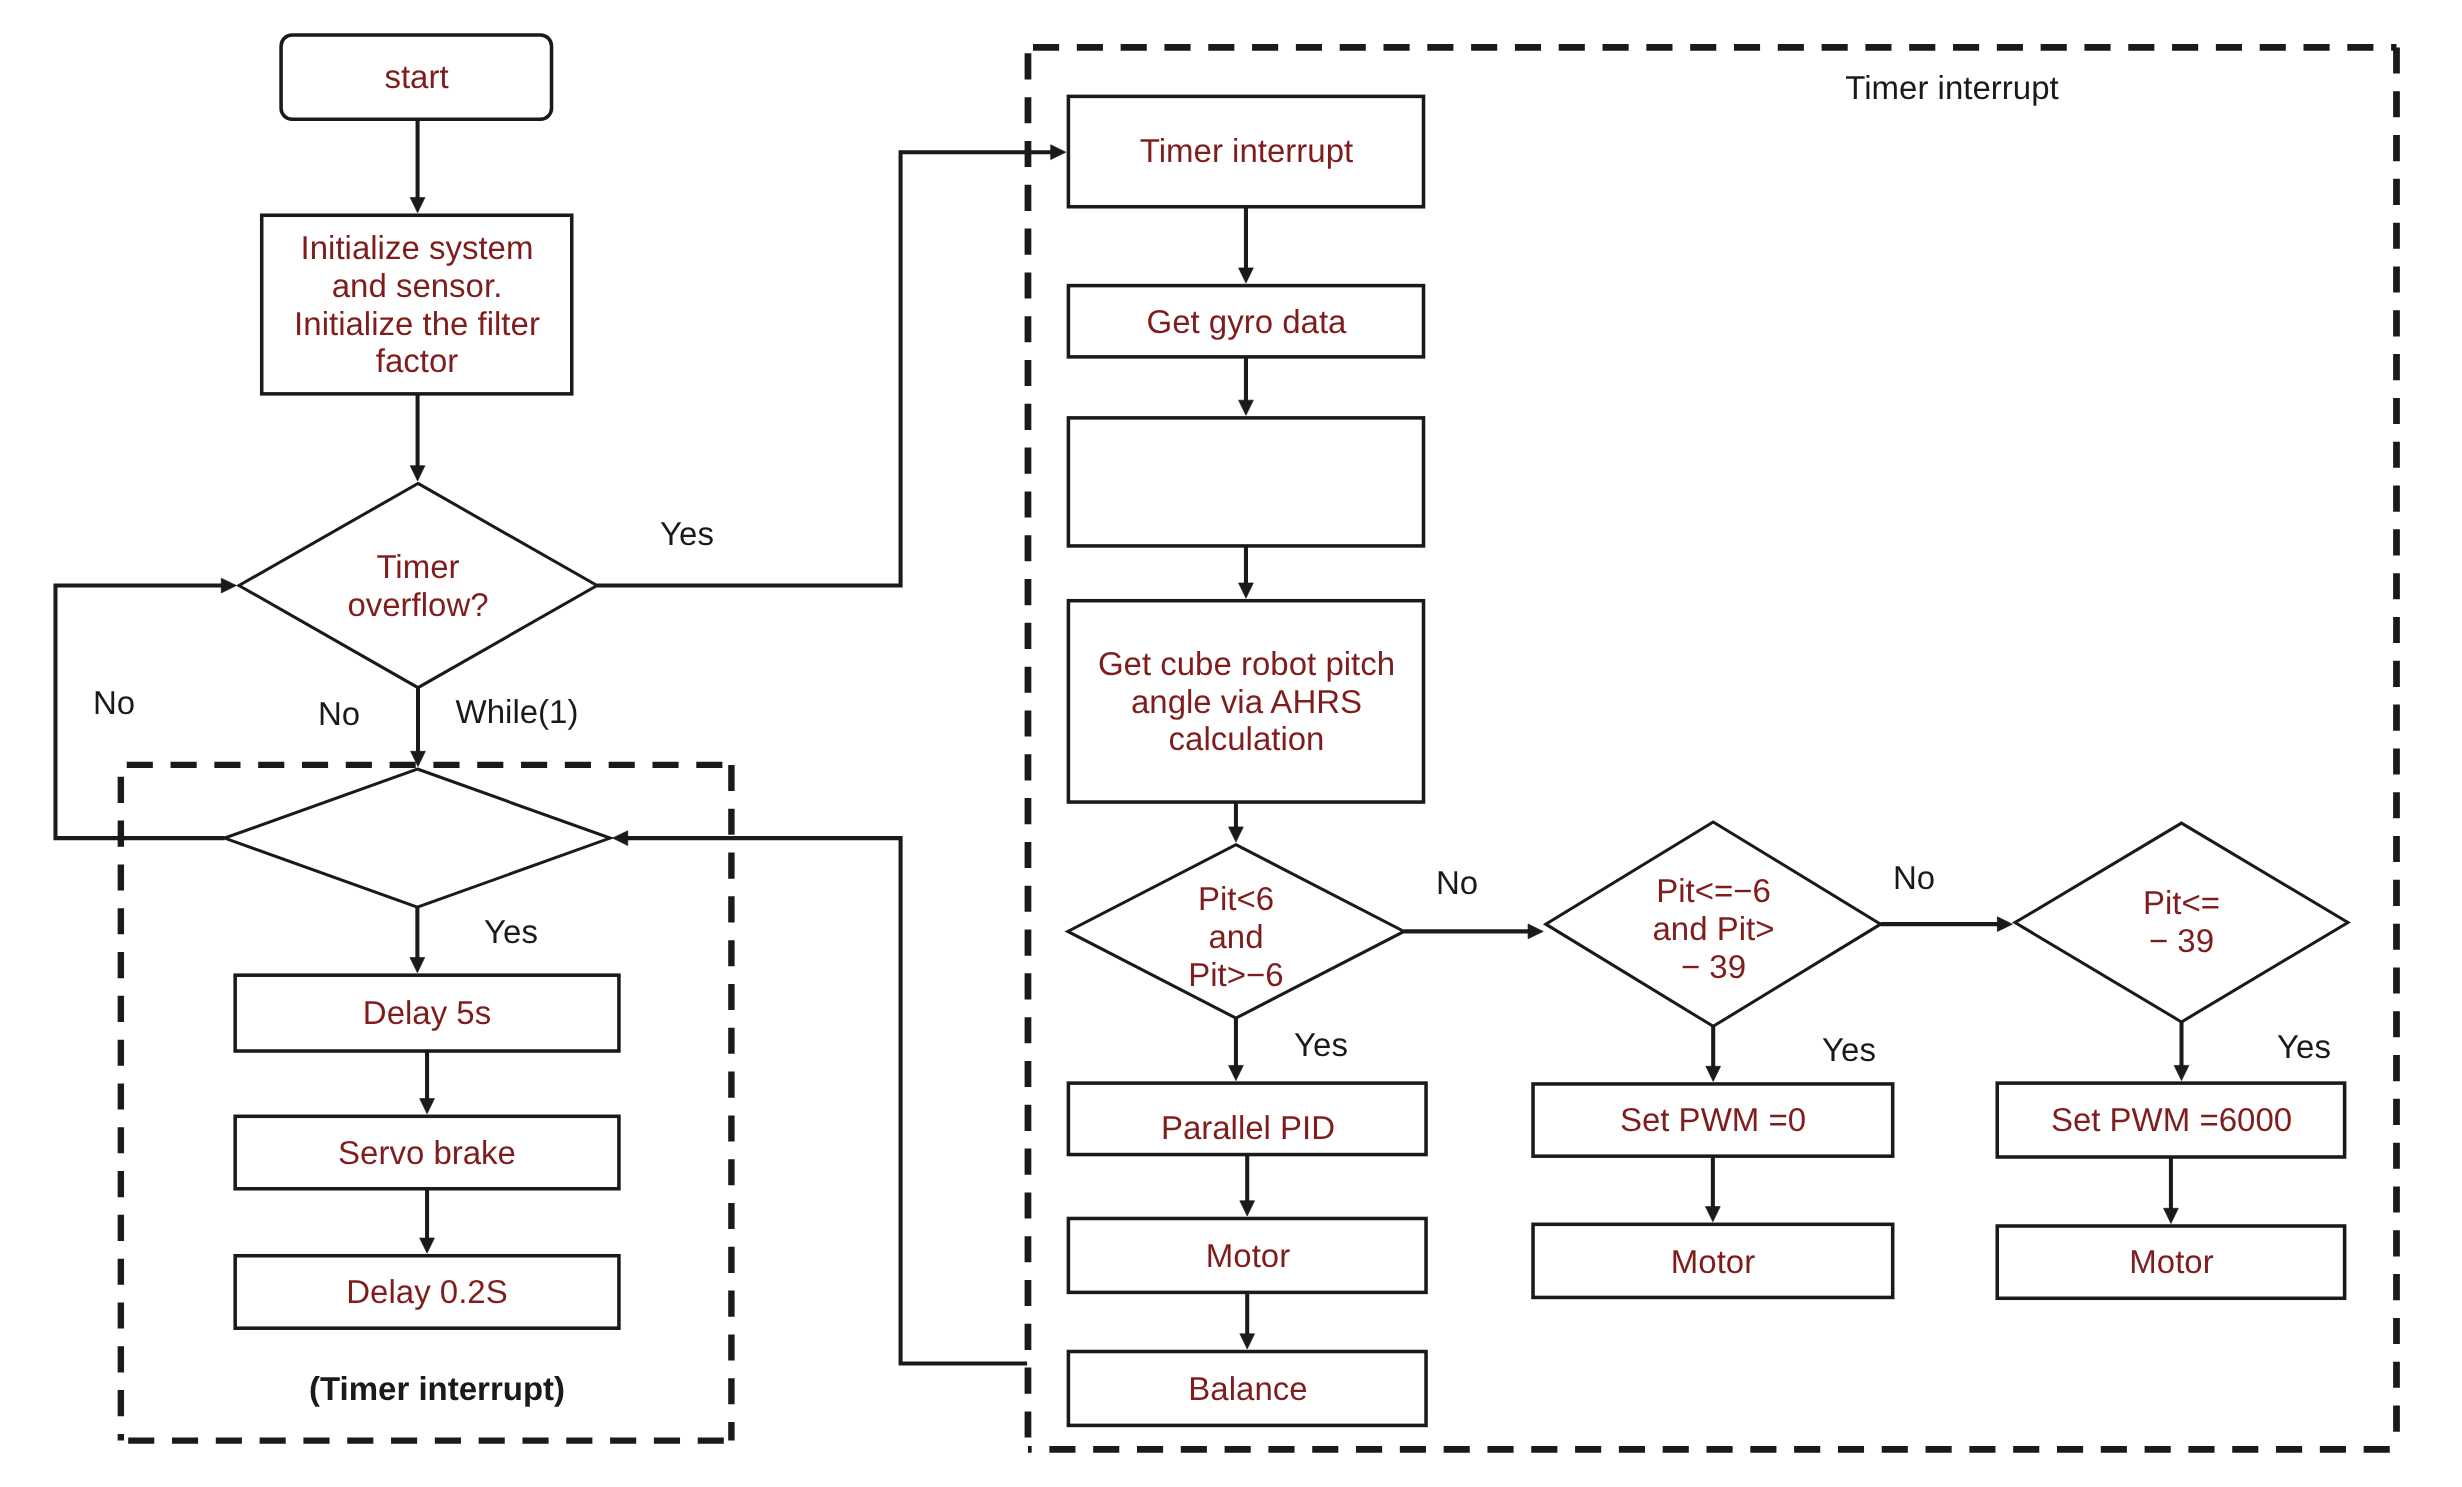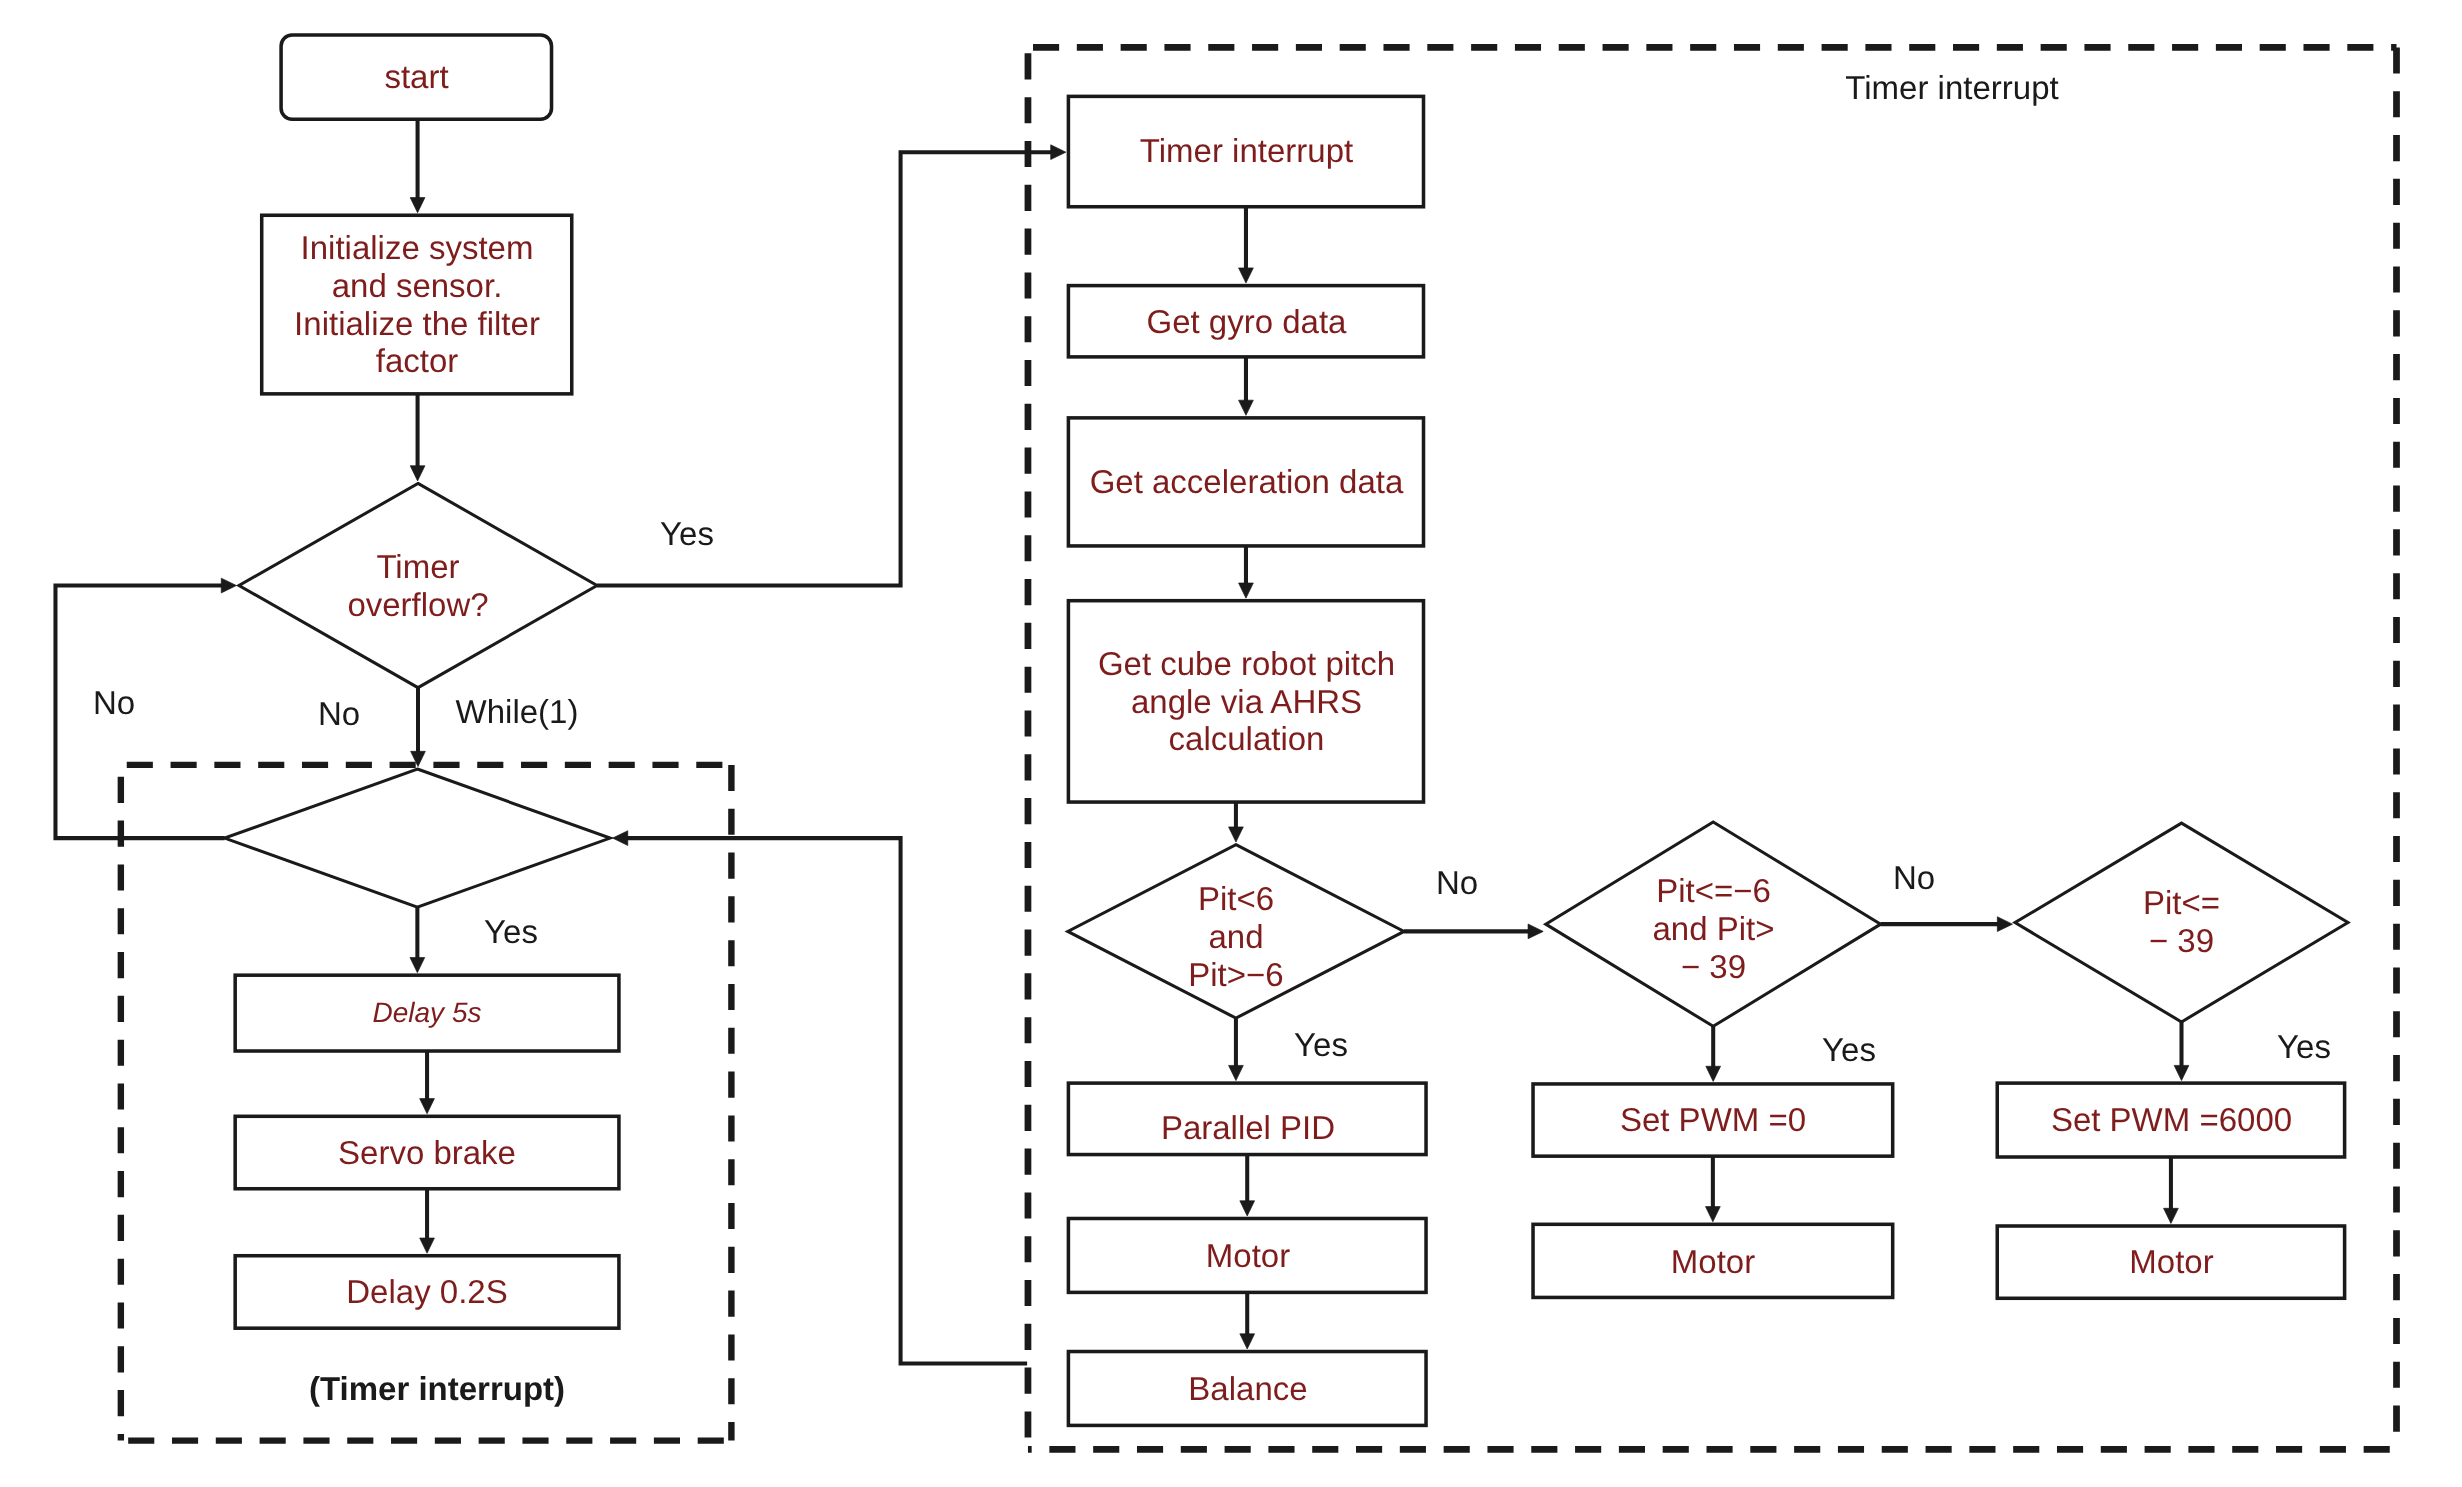--- a/index.html
+++ b/index.html
@@ -107,26 +107,25 @@
   <div id="texts">
       <div class="free-text" style="left: 437px; top: 1389px; font-size: 33px; line-height: 1.148; font-weight: bold;">(Timer interrupt)</div>
       <div class="free-text" style="left: 1952px; top: 88px; font-size: 33px; line-height: 1.148;">Timer interrupt</div>
       <div class="node-text" style="left: 281px; top: 35px; width: 271px; height: 84px; font-size: 33px; line-height: 1.148;">start</div>
       <div class="node-text" style="left: 262px; top: 215px; width: 310px; height: 179px; font-size: 33px; line-height: 1.148;">Initialize system
 and sensor.
 Initialize the filter
 factor</div>
       <div class="node-text" style="left: 239px; top: 484px; width: 358px; height: 204px; font-size: 33px; line-height: 1.148;">Timer
 overflow?</div>
-      <div class="node-text" style="left: 235px; top: 975px; width: 384px; height: 76px; font-size: 28px; line-height: 1.148; font-style: italic;">Delay 5s</div>
+      <div class="node-text" style="left: 235px; top: 975px; width: 384px; height: 76px; font-size: 33px; line-height: 1.148;">Delay 5s</div>
       <div class="node-text" style="left: 235px; top: 1117px; width: 384px; height: 72px; font-size: 33px; line-height: 1.148;">Servo brake</div>
       <div class="node-text" style="left: 235px; top: 1256px; width: 384px; height: 72px; font-size: 33px; line-height: 1.148;">Delay 0.2S</div>
       <div class="node-text" style="left: 1069px; top: 96px; width: 355px; height: 110px; font-size: 33px; line-height: 1.148;">Timer interrupt</div>
       <div class="node-text" style="left: 1069px; top: 286px; width: 355px; height: 71px; font-size: 33px; line-height: 1.148;">Get gyro data</div>
-      <div class="node-text" style="left: 1069px; top: 418px; width: 355px; height: 128px; font-size: 33px; line-height: 1.148;">Get acceleration data</div>
       <div class="node-text" style="left: 1069px; top: 601px; width: 355px; height: 201px; font-size: 33px; line-height: 1.148;">Get cube robot pitch
 angle via AHRS
 calculation</div>
       <div class="node-text" style="left: 1068px; top: 850px; width: 336px; height: 174px; font-size: 33px; line-height: 1.148;">Pit&lt;6
 and
 Pit&gt;−6</div>
       <div class="node-text" style="left: 1546px; top: 827px; width: 335px; height: 204px; font-size: 33px; line-height: 1.148;">Pit&lt;=−6
 and Pit&gt;
 − 39</div>
       <div class="node-text" style="left: 2015px; top: 822px; width: 333px; height: 199px; font-size: 33px; line-height: 1.148;">Pit&lt;=

